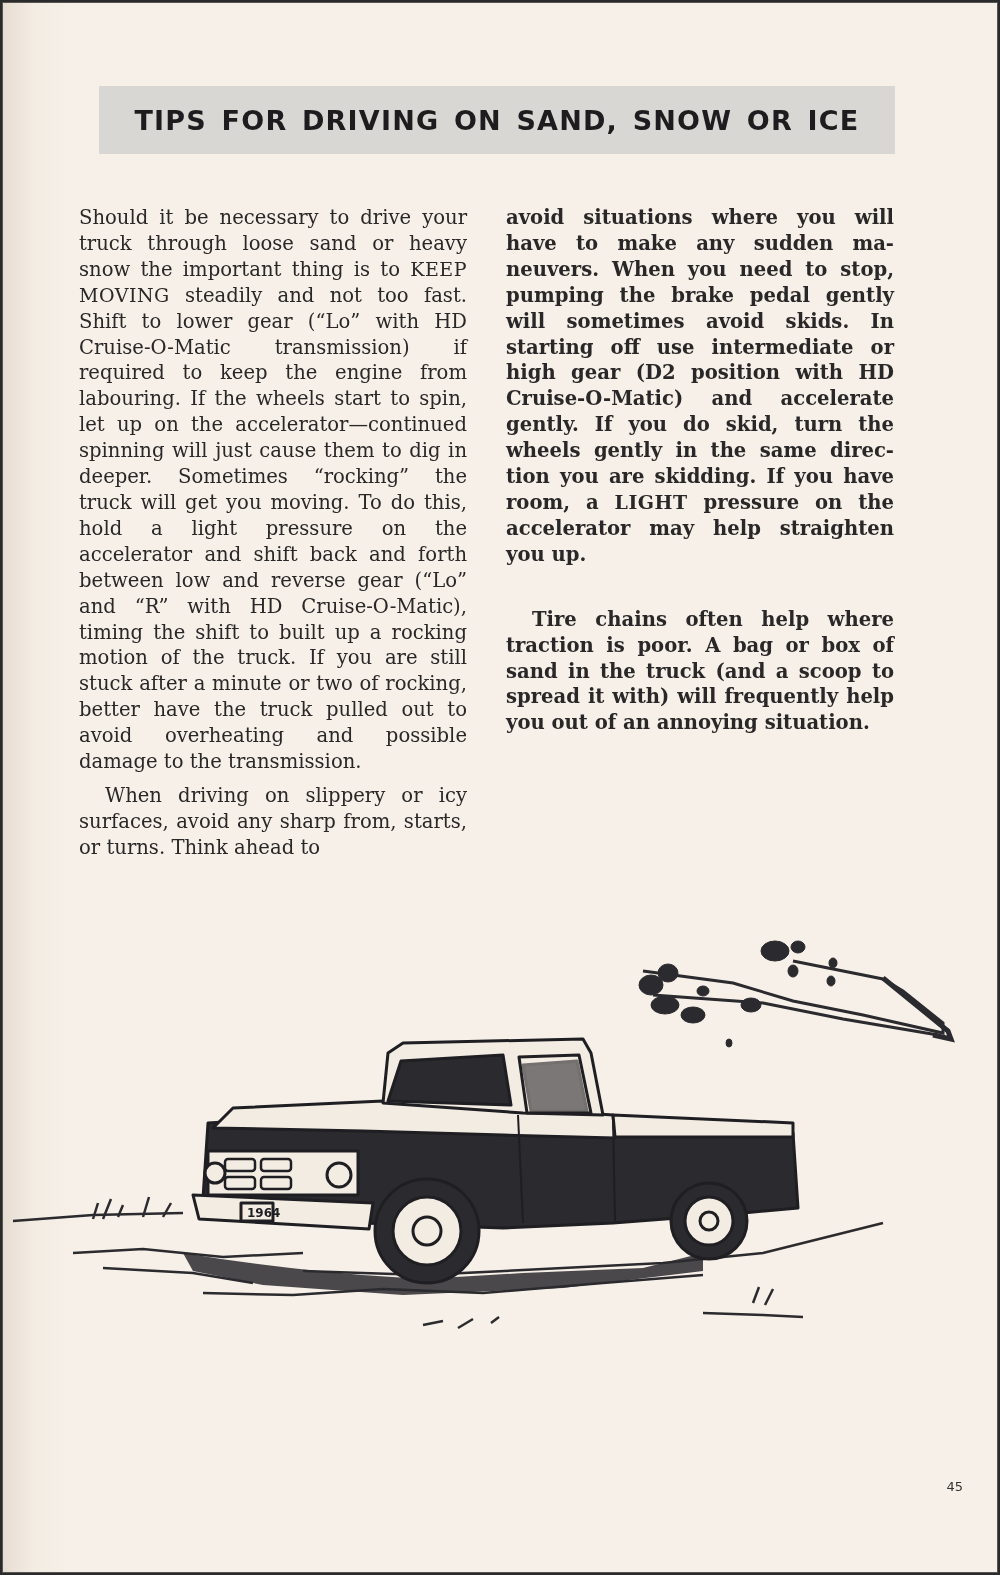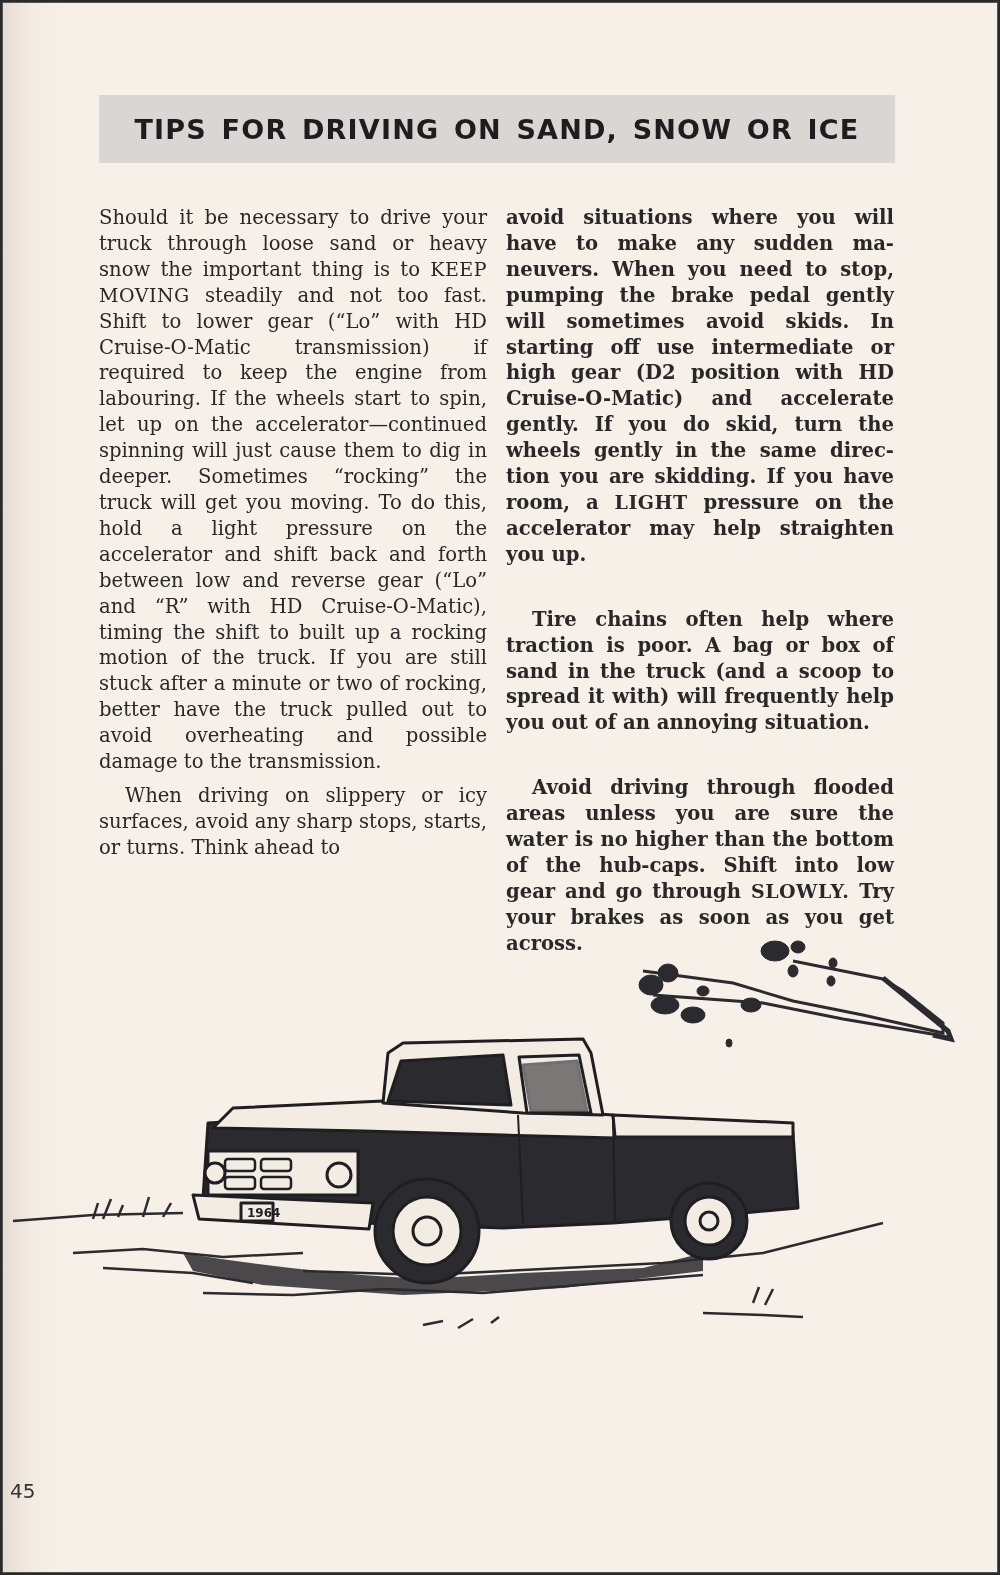--- a/index.html
+++ b/index.html
@@ -9,21 +9,21 @@
     font-family: "DejaVu Serif", serif;
   }
   .page {
     position: absolute; left: 2px; top: 2px;
     width: 994px; height: 1569px;
     background: #f6f0e8;
     background-image: linear-gradient(to right, #e6ddd2 0px, #f3ece3 30px, #f6f0e8 70px, #f6f0e8 100%);
     border: 1px solid #555;
   }
   .title-bar {
-    position: absolute; left: 96px; top: 92px;
+    position: absolute; left: 96px; top: 83px;
     width: 796px; height: 68px;
     background: #d9d7d4;
     display: flex; align-items: center; justify-content: center;
   }
   .title-text {
     font-family: "DejaVu Sans", sans-serif;
     font-weight: bold;
     font-size: 27px;
     letter-spacing: 1.2px;
     color: #1e1c1e;
@@ -31,55 +31,54 @@
   }
   .col {
     position: absolute; top: 202px;
     width: 388px;
     font-size: 19.6px;
     line-height: 25.9px;
     color: #2a2728;
     text-align: justify;
     hyphens: manual;
   }
-  .col-left { left: 96px; }
+  .col-left { left: 76px; }
   .col-right { left: 503px; font-weight: bold; }
   .col p { margin: 0; }
   .col p.indent { text-indent: 26px; margin-top: 39px; }
   .col p.gap { margin-top: 8px; }
   .caps { font-size: 19px; letter-spacing: 0.5px; }
   .illustration {
     position: absolute; left: 0; top: 920px;
     width: 994px; height: 420px;
   }
   .page-number {
-    position: absolute; left: 7px; width: 960px; top: 1476px;
-    text-align: left;
+    position: absolute; left: 0; width: 960px; top: 1476px;
+    text-align: right;
     font-family: "DejaVu Sans", sans-serif;
-    font-size: 20px; color: #333;
+    font-size: 13px; color: #333;
   }
 </style>
 </head>
 <body>
 
 <div class="page">
 
   <div class="title-bar">
     <span class="title-text">TIPS FOR DRIVING ON SAND, SNOW OR ICE</span>
   </div>
 
   <div class="col col-left">
     <p><span>Should it be necessary to drive your truck through loose sand or heavy snow the important thing is to </span><span class="caps">KEEP MOVING</span><span> steadily and not too fast. Shift to lower gear (“Lo” with HD Cruise-O-Matic transmission) if required to keep the engine from labouring. If the wheels start to spin, let up on the accelerator—continued spinning will just cause them to dig in deeper. Sometimes “rocking” the truck will get you moving. To do this, hold a light pressure on the accelerator and shift back and forth between low and reverse gear (“Lo” and “R” with HD Cruise-O-Matic), timing the shift to built up a rocking motion of the truck. If you are still stuck after a minute or two of rocking, better have the truck pulled out to avoid overheating and possible damage to the transmission.</span></p>
-    <p class="indent gap">When driving on slippery or icy surfaces, avoid any sharp stops, starts, or turns. Think ahead to</p>
+    <p class="indent gap">When driving on slippery or icy surfaces, avoid any sharp from, starts, or turns. Think ahead to</p>
   </div>
 
   <div class="col col-right">
     <p><span>avoid situations where you will have to make any sudden ma­neuvers. When you need to stop, pumping the brake pedal gently will sometimes avoid skids. In starting off use intermediate or high gear (D2 position with HD Cruise-O-Matic) and accelerate gently. If you do skid, turn the wheels gently in the same direc­tion you are skidding. If you have room, a </span><span class="caps">LIGHT</span><span> pressure on the accelerator may help straighten you up.</span></p>
     <p class="indent">Tire chains often help where traction is poor. A bag or box of sand in the truck (and a scoop to spread it with) will frequently help you out of an annoying situ­ation.</p>
-    <p class="indent"><span>Avoid driving through flooded areas unless you are sure the water is no higher than the bottom of the hub-caps. Shift into low gear and go through </span><span class="caps">SLOWLY.</span><span> Try your brakes as soon as you get across.</span></p>
   </div>
 
   <svg class="illustration" viewBox="0 0 994 420" xmlns="http://www.w3.org/2000/svg">
 
     <g fill="#2b2a2e" stroke="#2b2a2e">
       <path d="M640 48 L730 60 L790 78 L860 92 L940 110 L940 100 L900 68 L880 56 L820 44 L790 38" fill="none" stroke-width="3"></path>
       <path d="M650 72 L760 80 L840 96 L935 112" fill="none" stroke-width="3"></path>
       <path d="M880 55 L945 108 L948 116 L930 112" fill="none" stroke-width="5"></path>
       <ellipse cx="648" cy="62" rx="12" ry="10"></ellipse>
       <ellipse cx="665" cy="50" rx="10" ry="9"></ellipse>

